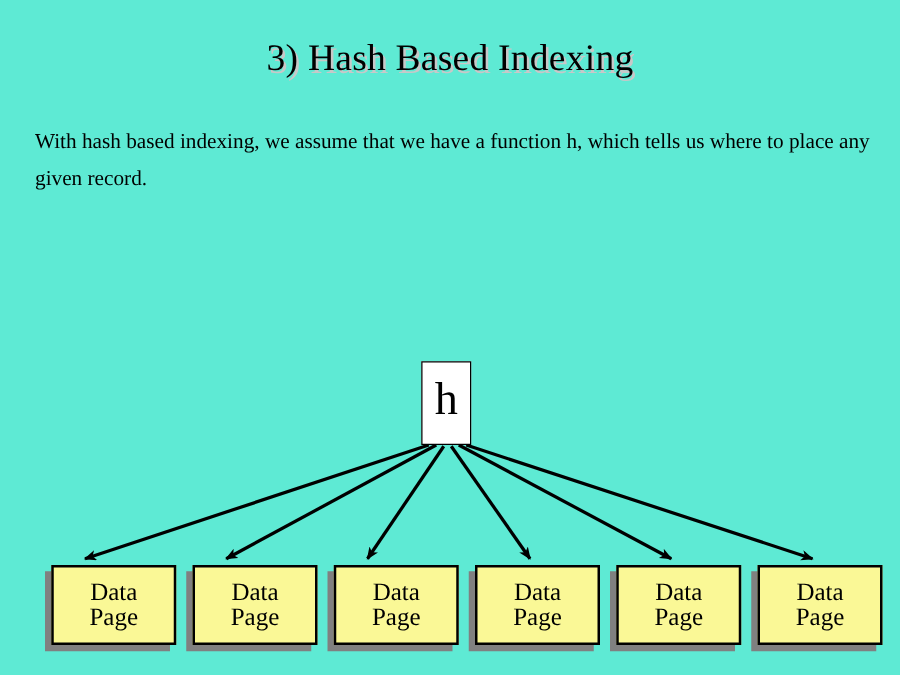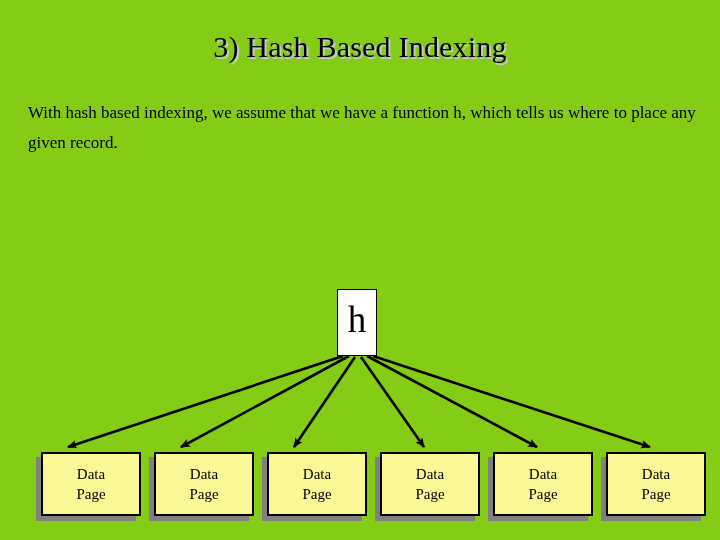--- a/index.html
+++ b/index.html
@@ -10,21 +10,21 @@
     width: 720px;
     height: 540px;
     background: #ffffff;
     font-family: "Liberation Serif", "DejaVu Serif", serif;
     overflow: hidden;
   }
   #slide {
     position: relative;
     width: 720px;
     height: 540px;
-    background: #84cc16;
+    background: #5eead4;
   }
   
   #slide-title {
     position: absolute;
     left: 0;
     top: 28px;
     width: 720px;
     text-align: center;
     font-size: 30px;
     line-height: 38px;
@@ -111,21 +111,21 @@
     height: 64px;
     background: #faf896;
     border: 2px solid #000000;
     box-sizing: border-box;
     display: flex;
     flex-direction: column;
     align-items: center;
     justify-content: center;
   }
   .page-box .line {
-    font-size: 15px;
+    font-size: 20px;
     line-height: 20px;
     color: #000000;
   }
 </style>
 </head>
 <body>
 
 <div id="slide">
 
   <div id="slide-title">3) Hash Based Indexing</div>

